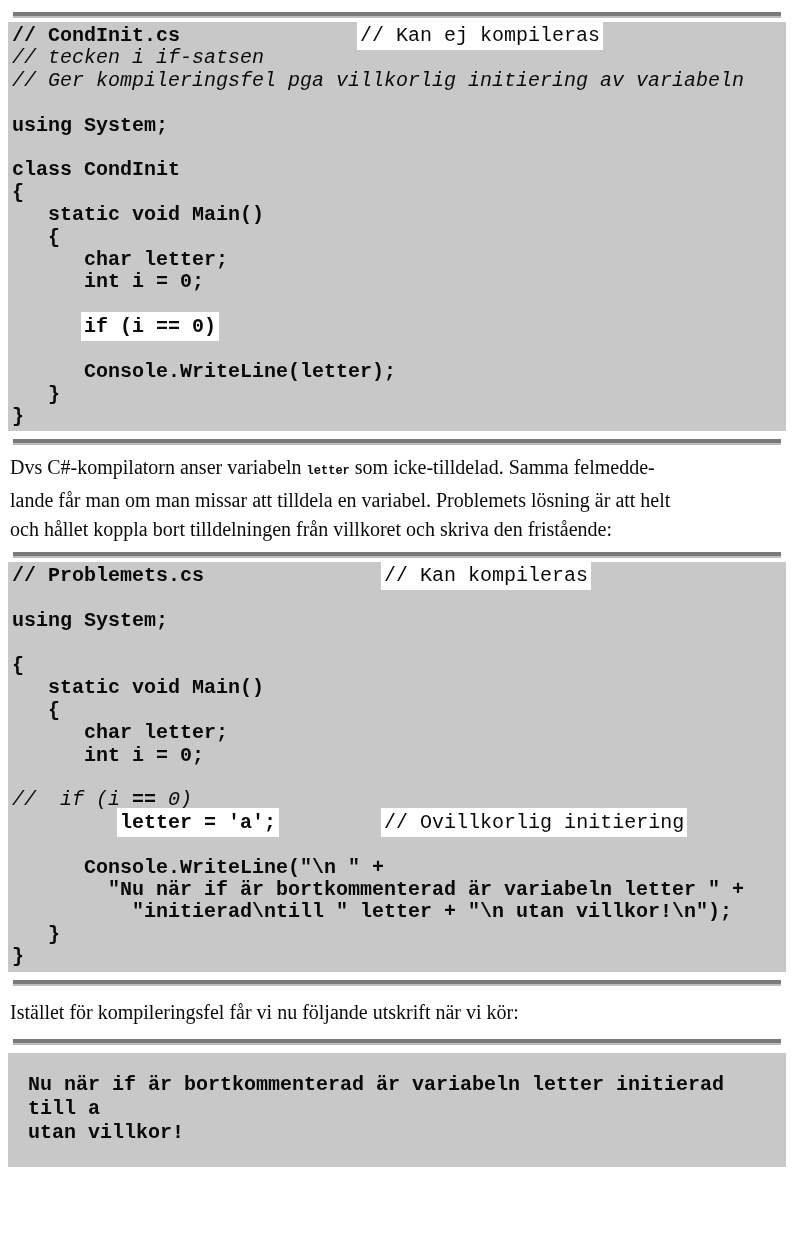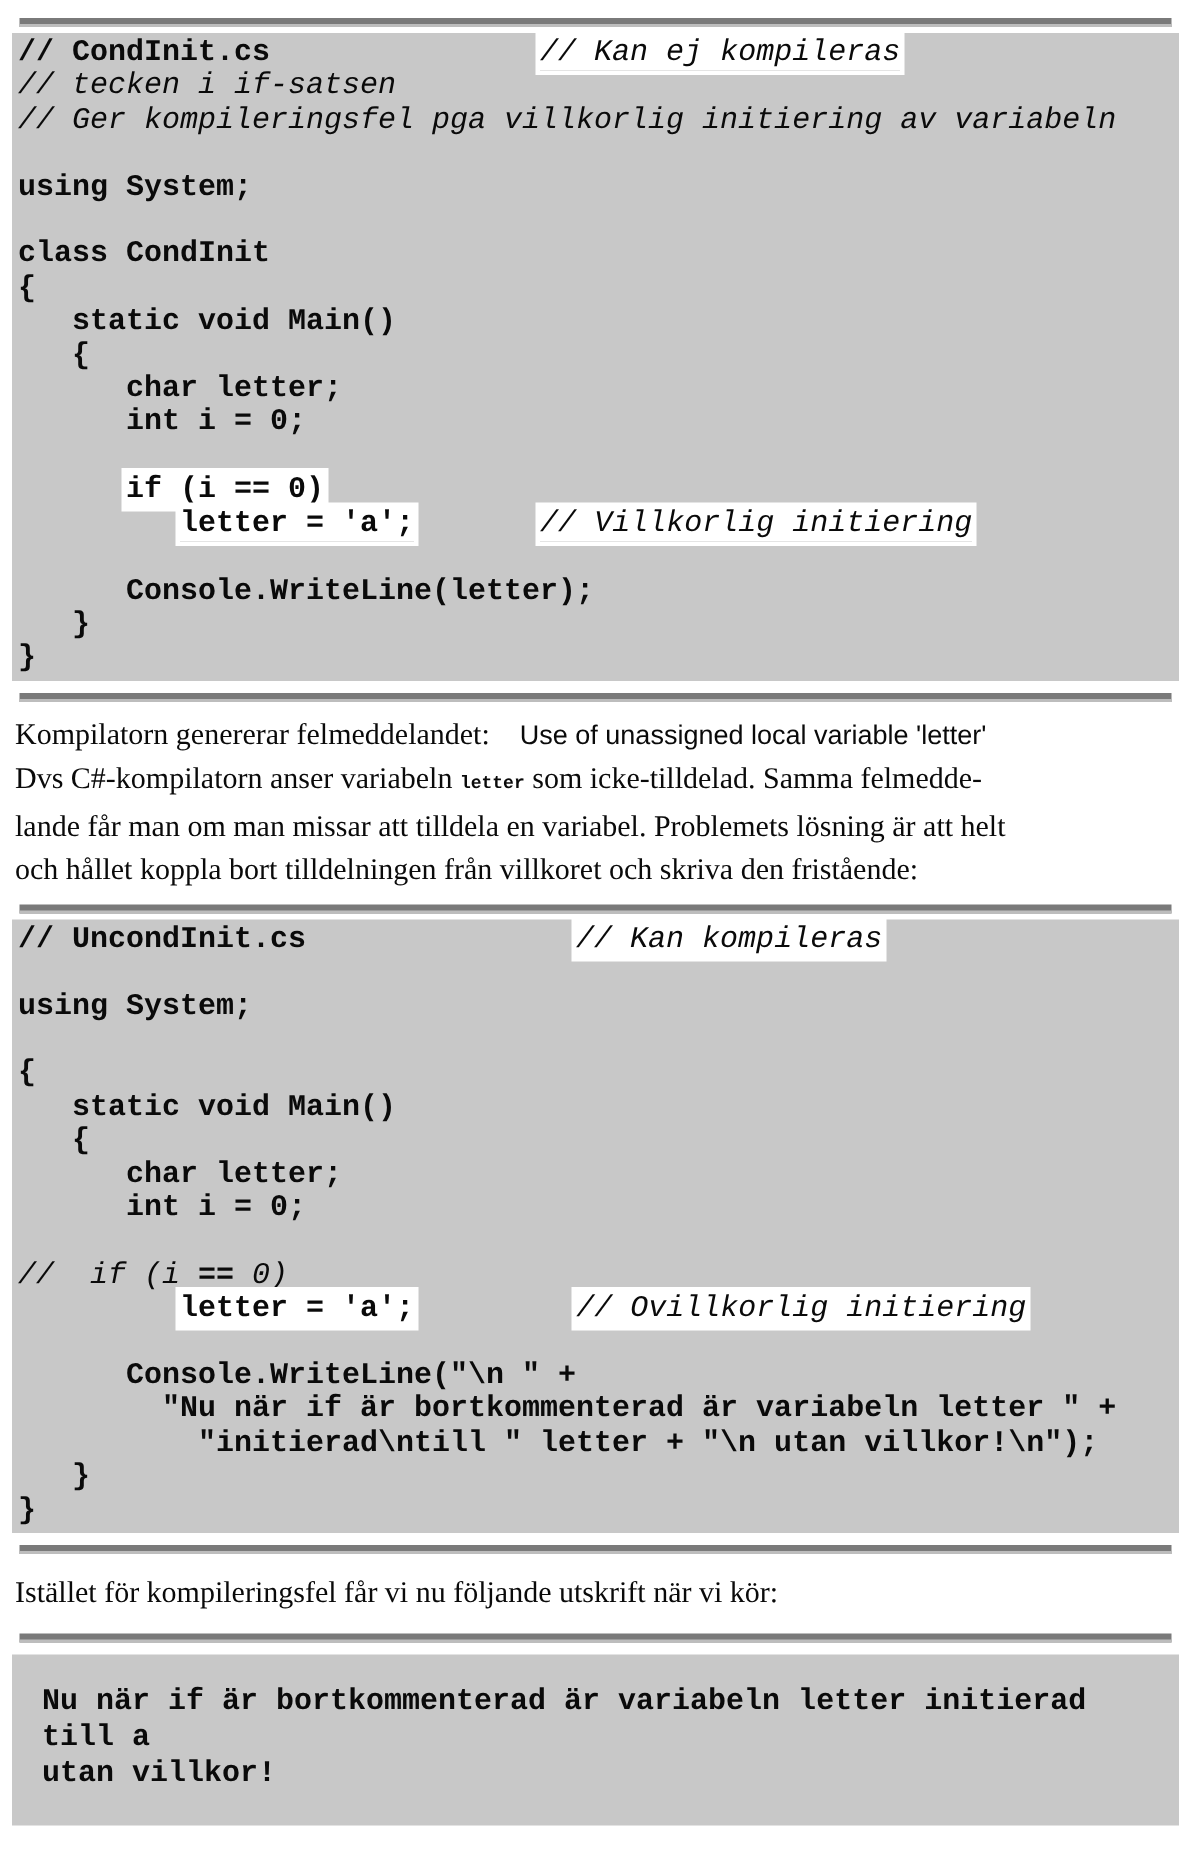--- a/index.html
+++ b/index.html
@@ -42,21 +42,21 @@
     line-height:29px;
   }
   .body-text .text-line{white-space:pre;}
   .single-line{margin:12px 0 12px 2px;}
   
   .s-n{font-weight:bold;}
   .s-b{font-weight:bold;}
   .s-i{font-style:italic;font-weight:normal;}
   .s-ib{font-style:italic;font-weight:bold;}
   .s-hb{font-weight:bold;background:var(--highlight-bg,#ffffff);box-shadow:0 0 0 3px var(--highlight-bg,#ffffff);}
-  .s-hi{font-style:italic;font-weight:normal;background:var(--highlight-bg,#ffffff);box-shadow:0 0 0 3px var(--highlight-bg,#ffffff);}
+  .s-hi{font-weight:normal;background:var(--highlight-bg,#ffffff);box-shadow:0 0 0 3px var(--highlight-bg,#ffffff);}
   .s-serif{font-family:"Liberation Serif","DejaVu Serif",serif;font-size:20px;}
   .s-sans{font-family:"Liberation Sans","DejaVu Sans",sans-serif;font-size:18px;}
   .s-mono{font-family:"Liberation Mono","DejaVu Sans Mono",monospace;font-weight:bold;font-size:12px;}
 </style>
 </head>
 <body>
 
 <div class="page">
 
   <div class="rule"></div>
@@ -69,40 +69,38 @@
       <div class="code-line"><span class="s-b">using System;</span></div>
       <div class="code-line">&nbsp;</div>
       <div class="code-line"><span class="s-b">class CondInit</span></div>
       <div class="code-line"><span class="s-b">{</span></div>
       <div class="code-line"><span class="s-b">   static void Main()</span></div>
       <div class="code-line"><span class="s-b">   {</span></div>
       <div class="code-line"><span class="s-b">      char letter;</span></div>
       <div class="code-line"><span class="s-b">      int i = 0;</span></div>
       <div class="code-line">&nbsp;</div>
       <div class="code-line"><span class="s-n">      </span><span class="s-hb">if (i == 0)</span></div>
-      <div class="code-line"><span class="s-n">         </span><span class="s-hb">letter = 'a';</span><span class="s-n">       </span><span class="s-hi">// Villkorlig initiering</span></div>
       <div class="code-line">&nbsp;</div>
       <div class="code-line"><span class="s-b">      Console.WriteLine(letter);</span></div>
       <div class="code-line"><span class="s-b">   }</span></div>
       <div class="code-line"><span class="s-b">}</span></div>
     </section>
 
   <div class="rule"></div>
 
   <div class="body-text">
-      <div class="text-line"><span class="s-serif">Kompilatorn genererar felmeddelandet:</span><span class="s-serif">    </span><span class="s-sans">Use of unassigned local variable 'letter'</span></div>
       <div class="text-line"><span class="s-serif">Dvs C#-kompilatorn anser variabeln </span><span class="s-mono">letter</span><span class="s-serif"> som icke-tilldelad. Samma felmedde-</span></div>
       <div class="text-line"><span class="s-serif">lande får man om man missar att tilldela en variabel. Problemets lösning är att helt</span></div>
       <div class="text-line"><span class="s-serif">och hållet koppla bort tilldelningen från villkoret och skriva den fristående:</span></div>
     </div>
 
   <div class="rule"></div>
 
   <section class="code-block">
-      <div class="code-line"><span class="s-b">// UncondInit.cs</span><span class="s-n">               </span><span class="s-hi">// Kan kompileras</span></div>
+      <div class="code-line"><span class="s-b">// Problemets.cs</span><span class="s-n">               </span><span class="s-hi">// Kan kompileras</span></div>
       <div class="code-line">&nbsp;</div>
       <div class="code-line"><span class="s-b">using System;</span></div>
       <div class="code-line">&nbsp;</div>
       <div class="code-line"><span class="s-b">{</span></div>
       <div class="code-line"><span class="s-b">   static void Main()</span></div>
       <div class="code-line"><span class="s-b">   {</span></div>
       <div class="code-line"><span class="s-b">      char letter;</span></div>
       <div class="code-line"><span class="s-b">      int i = 0;</span></div>
       <div class="code-line">&nbsp;</div>
       <div class="code-line"><span class="s-i">//  </span><span class="s-i">if (i </span><span class="s-ib">==</span><span class="s-i"> 0)</span></div>

